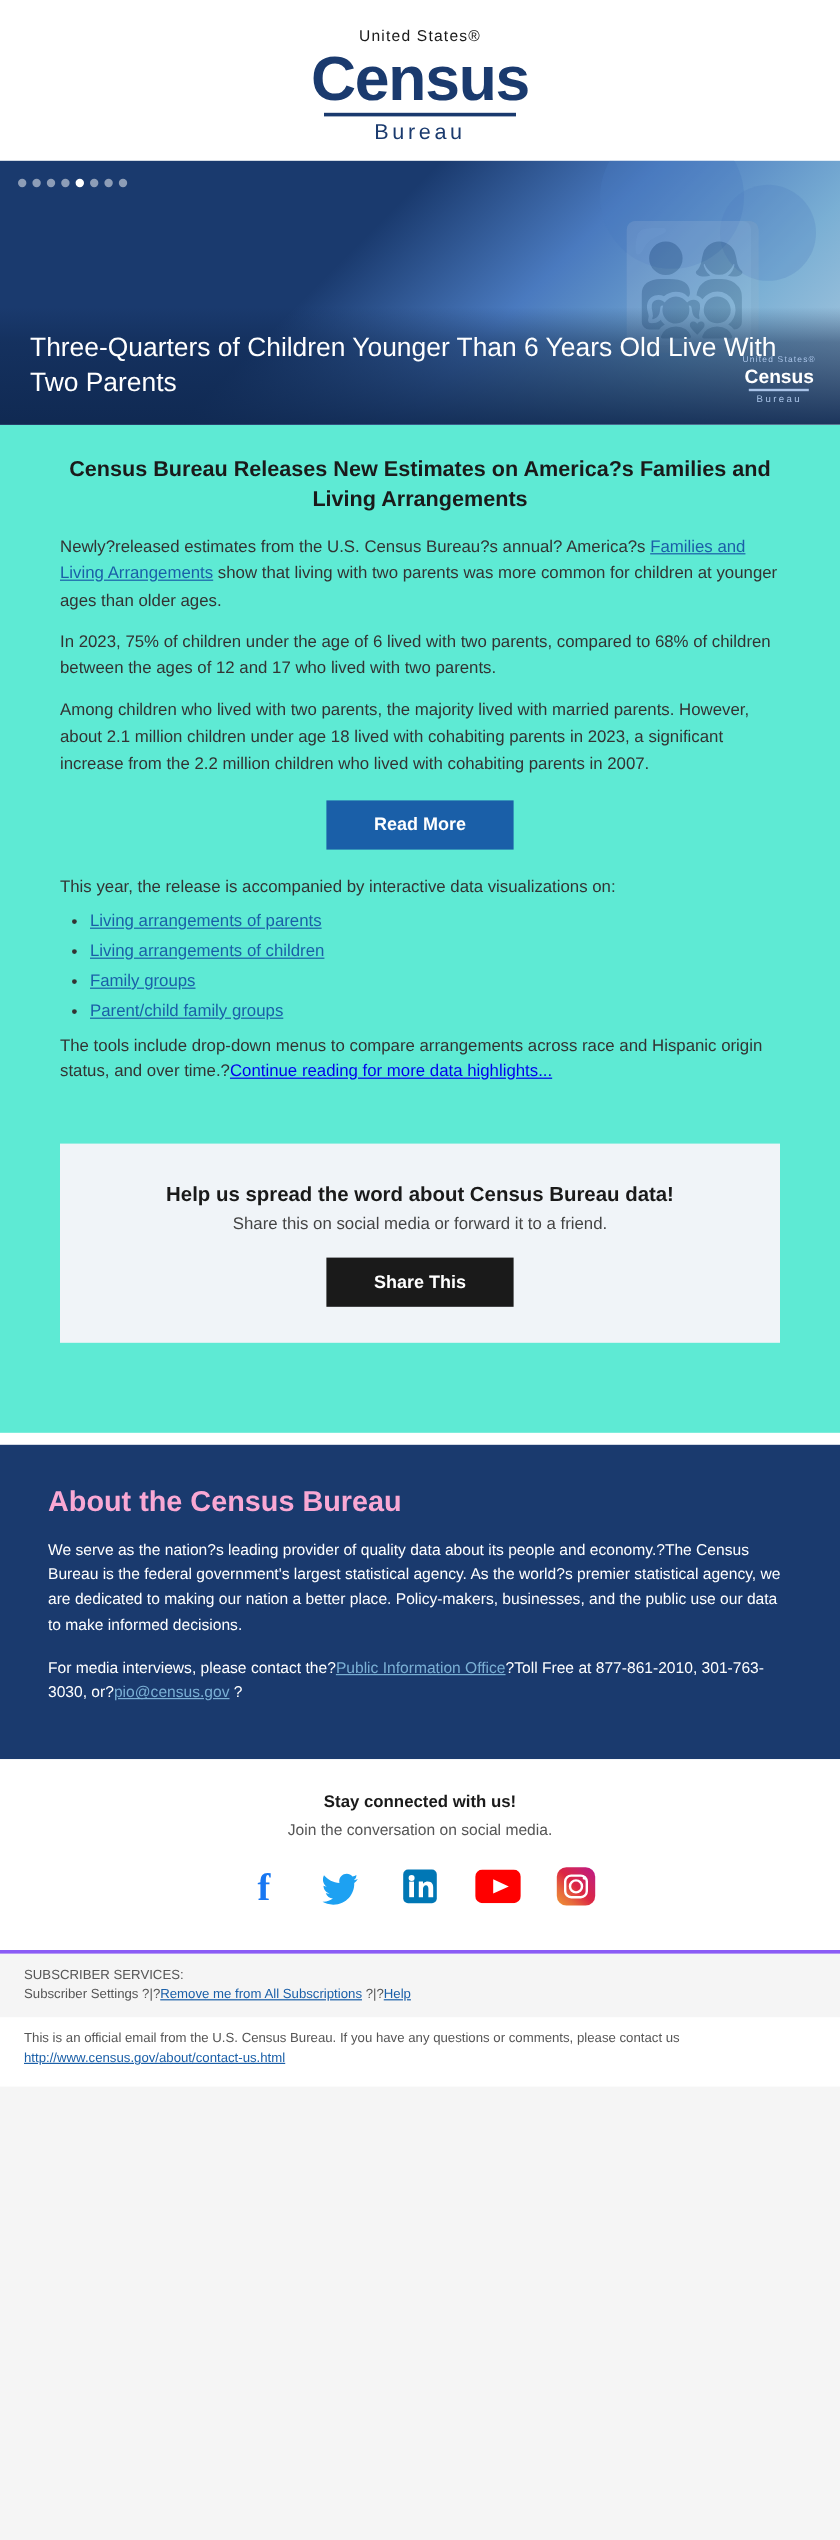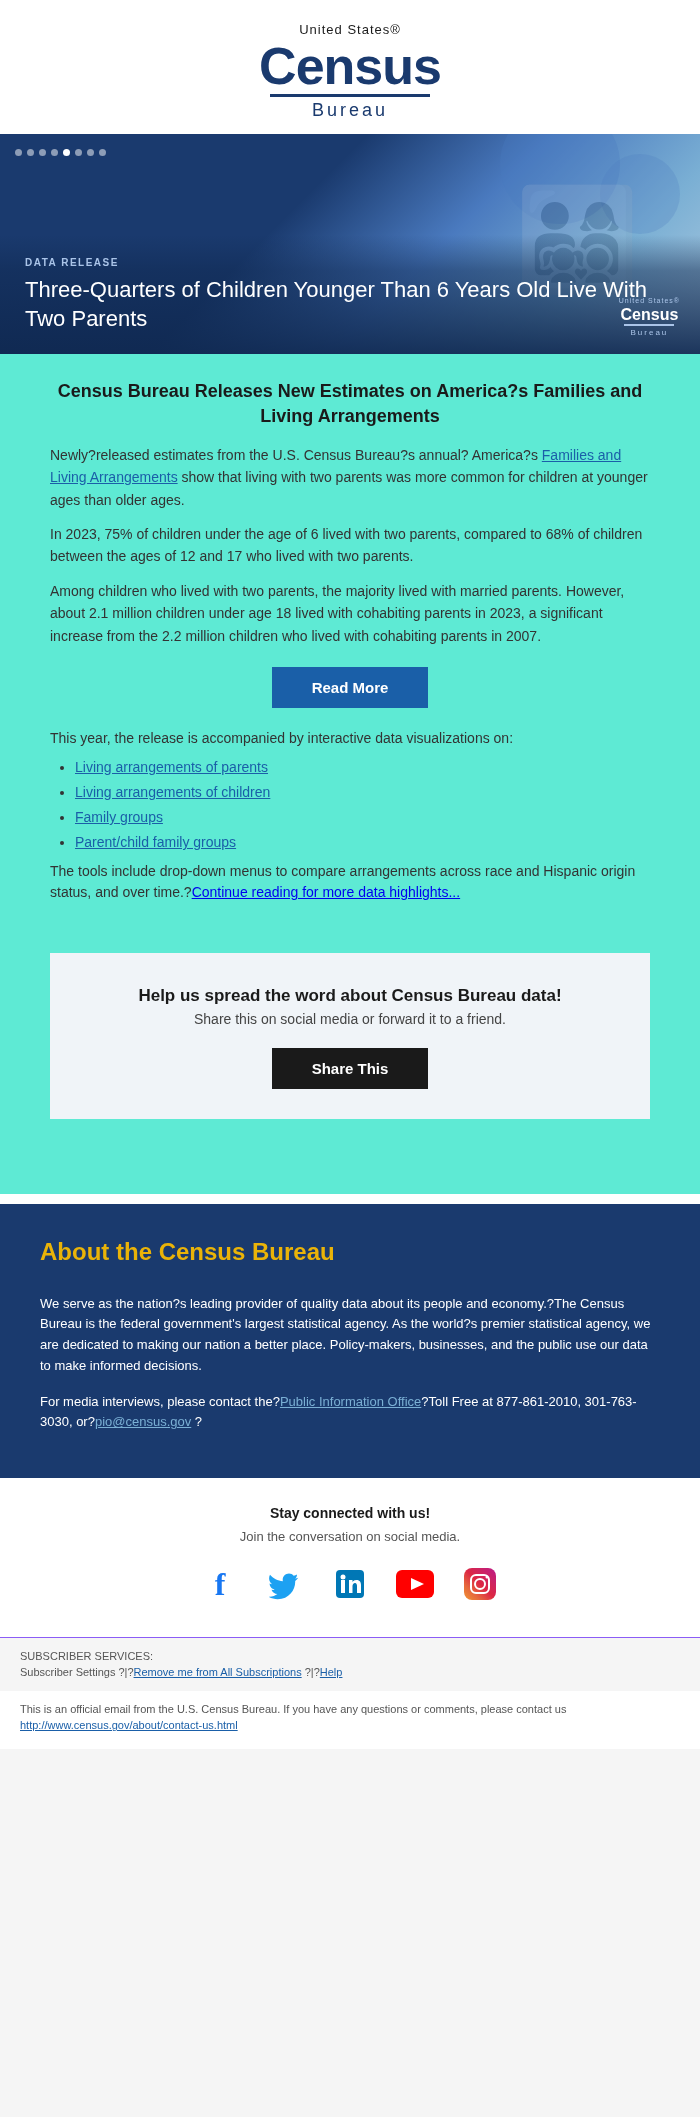--- a/index.html
+++ b/index.html
@@ -218,22 +218,22 @@
     
     .about-section {
       background: #1a3a6e;
       color: #ffffff;
       padding: 30px 40px;
       margin-top: 10px;
     }
     .about-section h2 {
       font-size: 24px;
       font-weight: bold;
-      color: #eab308;
-      margin-bottom: 24px;
+      color: #f9a8d4;
+      margin-bottom: 12px;
     }
     .about-section p {
       font-size: 13px;
       line-height: 1.6;
       margin-bottom: 15px;
     }
     .about-section h3 {
       font-size: 22px;
       font-weight: bold;
       color: #ffffff;
@@ -283,21 +283,21 @@
     .social-icon.linkedin { color: #0077b5; }
     .social-icon.youtube { color: #ff0000; }
     .social-icon.instagram { color: #c13584; }
 
     
     .subscriber-bar {
       background: #f5f5f5;
       padding: 10px 20px;
       font-size: 11px;
       color: #555;
-      border-top: 1px solid #8b5cf6;
+      border-top: 3px solid #8b5cf6;
     }
     .subscriber-bar a {
       color: #1a5fa8;
       text-decoration: underline;
     }
 
     
     .footer-disclaimer {
       padding: 10px 20px 15px;
       font-size: 11px;
@@ -335,21 +335,20 @@
       <div class="hero-dot"></div>
       <div class="hero-dot"></div>
       <div class="hero-dot"></div>
     </div>
     <div class="hero-circle-1"></div>
     <div class="hero-circle-2"></div>
 
     <div style="position:absolute;top:30px;right:60px;font-size:100px;color:rgba(255,255,255,0.12);">👨‍👩‍👧‍👦</div>
 
     <div class="hero-overlay">
-      <div class="hero-badge">DATA RELEASE</div>
       <div class="hero-title">Three-Quarters of Children Younger Than 6 Years Old Live With Two Parents</div>
     </div>
 
     <div class="hero-logo-badge">
       <div class="small-top">United States®</div>
       <div class="small-census">Census</div>
       <div class="small-line"></div>
       <div class="small-bureau">Bureau</div>
     </div>
   </div>

